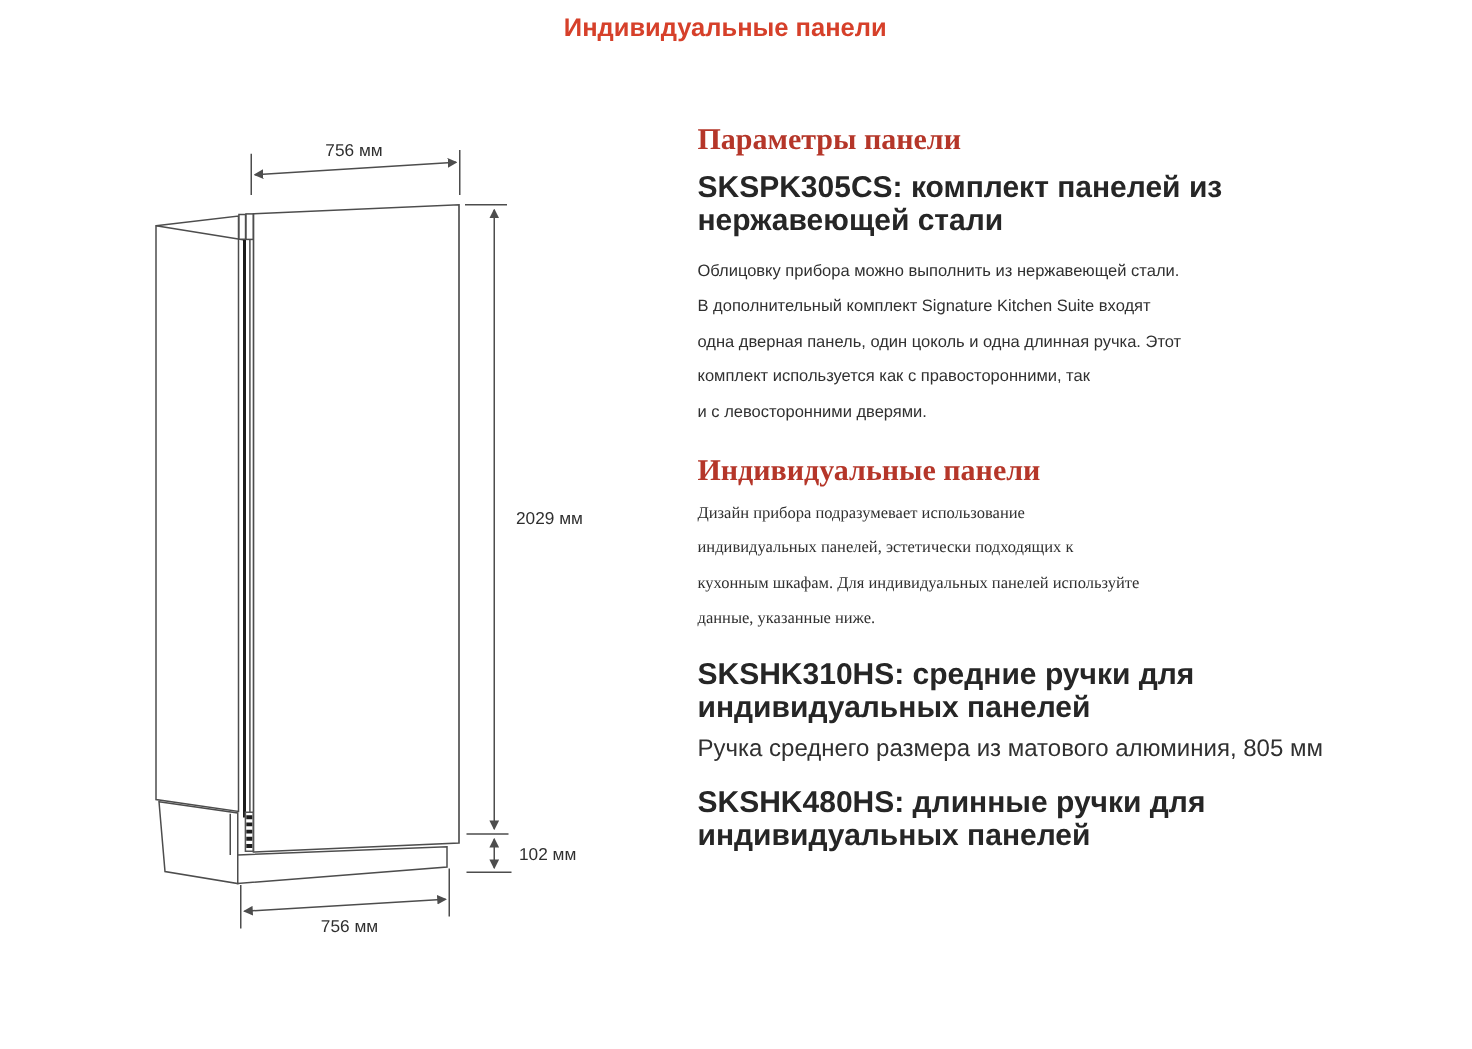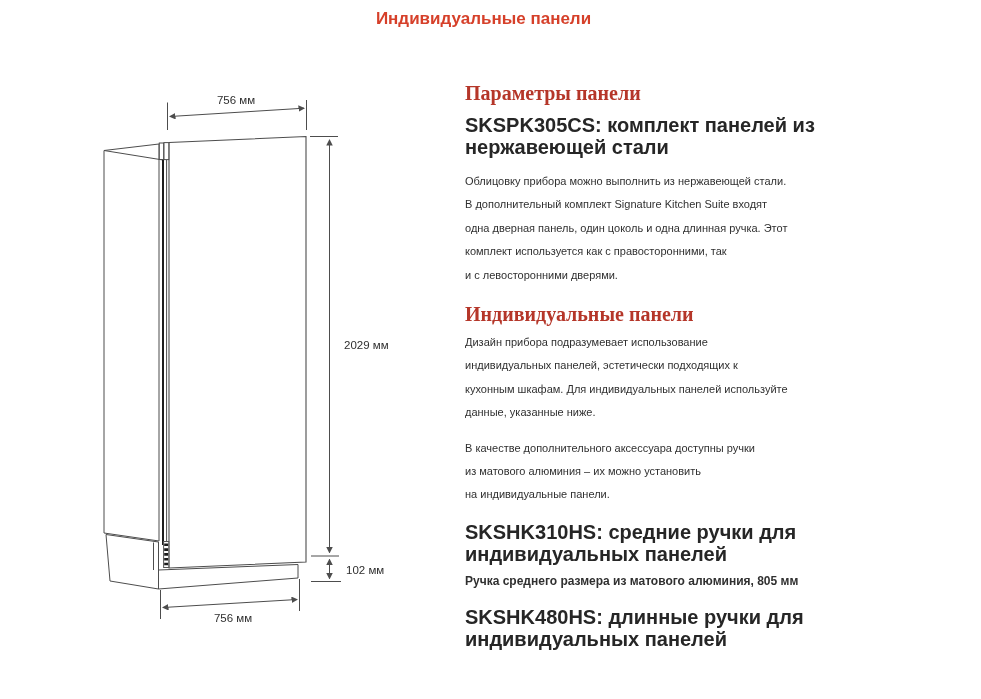--- a/index.html
+++ b/index.html
@@ -40,30 +40,30 @@
   .content h2.second{margin-top:16px;}
   .content p{margin:0;white-space:pre-line;}
   .p-bold{
     margin-top:10px !important;
     font-size:20px;line-height:22px;font-weight:700;color:#262626;
   }
   .p-body{
     margin-top:12px !important;
     font-size:11px;line-height:23.4px;font-weight:400;
   }
-  .p-body.tight{margin-top:6px !important;}
+  .p-body.tight{margin-top:6px !important;font-family:Liberation Serif, serif;}
   .p-body.roomy{margin-top:20px !important;}
   .p-code{
     margin-top:14px !important;
     font-size:20px;line-height:22px;font-weight:700;color:#262626;
   }
   .p-code.last{margin-top:13px !important;}
   .p-desc{
     margin-top:5px !important;
-    font-size:12px;line-height:23.4px;font-weight:700;
+    font-size:16px;line-height:23.4px;font-weight:400;
   }
 </style>
 </head>
 <body>
 
 <main>
 
   <h1 class="page-title">Индивидуальные панели</h1>
 
   <svg class="diagram" width="460" height="699" viewBox="0 0 460 699">
@@ -130,23 +130,20 @@
 В дополнительный комплект Signature Kitchen Suite входят
 одна дверная панель, один цоколь и одна длинная ручка. Этот
 комплект используется как с правосторонними, так
 и с левосторонними дверями.</p>
 
     <h2 class="second">Индивидуальные панели</h2>
     <p class="p-body tight">Дизайн прибора подразумевает использование
 индивидуальных панелей, эстетически подходящих к
 кухонным шкафам. Для индивидуальных панелей используйте
 данные, указанные ниже.</p>
-    <p class="p-body">В качестве дополнительного аксессуара доступны ручки
-из матового алюминия – их можно установить
-на индивидуальные панели.</p>
 
     <p class="p-code">SKSHK310HS: средние ручки для индивидуальных панелей</p>
     <p class="p-desc">Ручка среднего размера из матового алюминия, 805 мм</p>
 
     <p class="p-code last">SKSHK480HS: длинные ручки для индивидуальных панелей</p>
 
   </section>
 
 </main>
 

